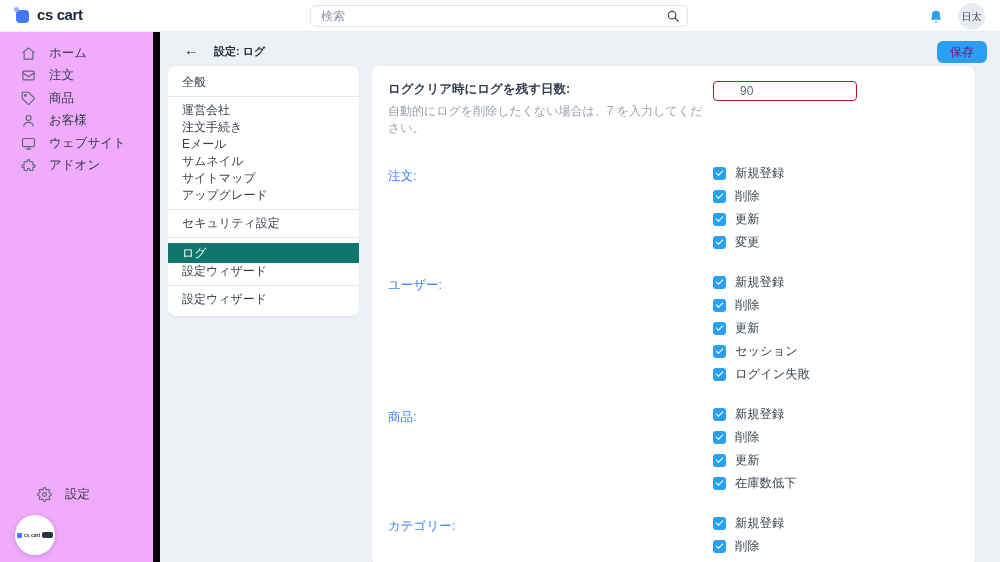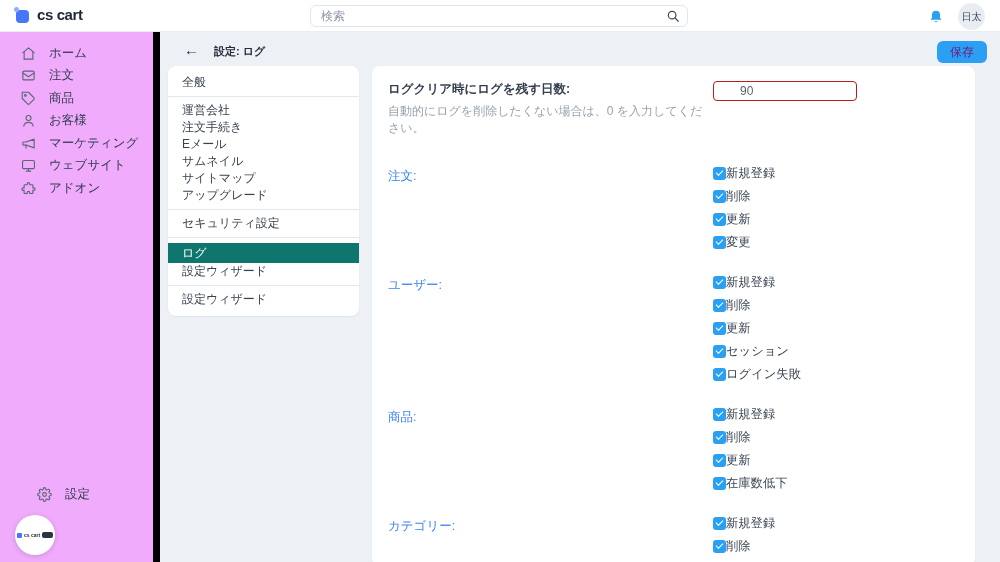--- a/index.html
+++ b/index.html
@@ -64,21 +64,21 @@
   .form-row { display:flex; }
   .col-label { width:325px; flex:0 0 325px; }
   .field-label { font-size:12.5px; font-weight:600; color:#333e4e; }
   .field-hint { margin-top:5px; font-size:12px; color:#98a1ae; }
   .days-input { width:144px; height:20px; border:1px solid #b91c1c; border-radius:4px; padding:0 26px;
                 font-size:12px; color:#5a6472; outline:none;
                 font-family:"Liberation Sans","DejaVu Sans",sans-serif; }
   .section { margin-top:26px; }
   .section.first { margin-top:29px; }
   .section-label { font-size:12.5px; color:#3b82f6; }
-  .option { display:flex; align-items:center; height:14px; margin-bottom:9px; }
+  .option { display:flex; align-items:center; gap:9px; height:14px; margin-bottom:9px; }
   .option:last-child { margin-bottom:0; }
   .checkbox { width:13px; height:13px; background:#2aa0f3; border-radius:3px; position:relative;
               cursor:pointer; flex:0 0 auto; }
   .checkbox::after { content:""; position:absolute; left:3px; top:3.5px; width:6px; height:3px;
                      border-left:1.6px solid #fff; border-bottom:1.6px solid #fff;
                      transform:rotate(-45deg); }
   .option-label { font-size:12.3px; color:#3c4654; }
 </style>
 </head>
 <body>
@@ -132,27 +132,20 @@
       </div>
       <div class="side-item">
         <svg width="15" height="15" viewBox="0 0 24 24" fill="none" stroke-width="1.8" stroke-linecap="round" stroke-linejoin="round">
             <circle cx="12" cy="8" r="4"></circle>
             <path d="M4.5 21c.5-4 3.8-6 7.5-6s7 2 7.5 6"></path>
           </svg>
         <span>お客様</span>
       </div>
       <div class="side-item">
         <svg width="15" height="15" viewBox="0 0 24 24" fill="none" stroke-width="1.8" stroke-linecap="round" stroke-linejoin="round">
-            <path d="M21 5 8 9.5H4a1 1 0 0 0-1 1v3a1 1 0 0 0 1 1h4L21 19V5z"></path>
-            <path d="M8 14.5v4.5"></path>
-          </svg>
-        <span>マーケティング</span>
-      </div>
-      <div class="side-item">
-        <svg width="15" height="15" viewBox="0 0 24 24" fill="none" stroke-width="1.8" stroke-linecap="round" stroke-linejoin="round">
             <rect x="2.5" y="4" width="19" height="13" rx="2"></rect>
             <path d="M8.5 21h7M12 17v4"></path>
           </svg>
         <span>ウェブサイト</span>
       </div>
       <div class="side-item">
         <svg width="15" height="15" viewBox="0 0 24 24" fill="none" stroke-width="1.8" stroke-linecap="round" stroke-linejoin="round">
             <path d="M10 4.5a2 2 0 0 1 4 0V6h4a1 1 0 0 1 1 1v4h1.5a2 2 0 0 1 0 4H19v4a1 1 0 0 1-1 1h-4v-1.5a2 2 0 0 0-4 0V20H6a1 1 0 0 1-1-1v-4H3.5a2 2 0 0 1 0-4H5V7a1 1 0 0 1 1-1h4V4.5z"></path>
           </svg>
         <span>アドオン</span>
@@ -200,21 +193,21 @@
     <div class="nav-group">
       <div class="nav-item">設定ウィザード</div>
     </div>
   </div>
 
   <div class="main-card">
 
     <div class="form-row">
       <div class="col-label">
         <div class="field-label">ログクリア時にログを残す日数:</div>
-        <div class="field-hint">自動的にログを削除したくない場合は、0 を入力してください。</div>
+        <div class="field-hint">自動的にログを削除したくない場合は、7 を入力してください。</div>
       </div>
       <div>
         <input class="days-input" type="text" value="90" style="">
       </div>
     </div>
 
     <div class="form-row section first">
       <div class="col-label"><span class="section-label">注文:</span></div>
       <div>
         <div class="option">

